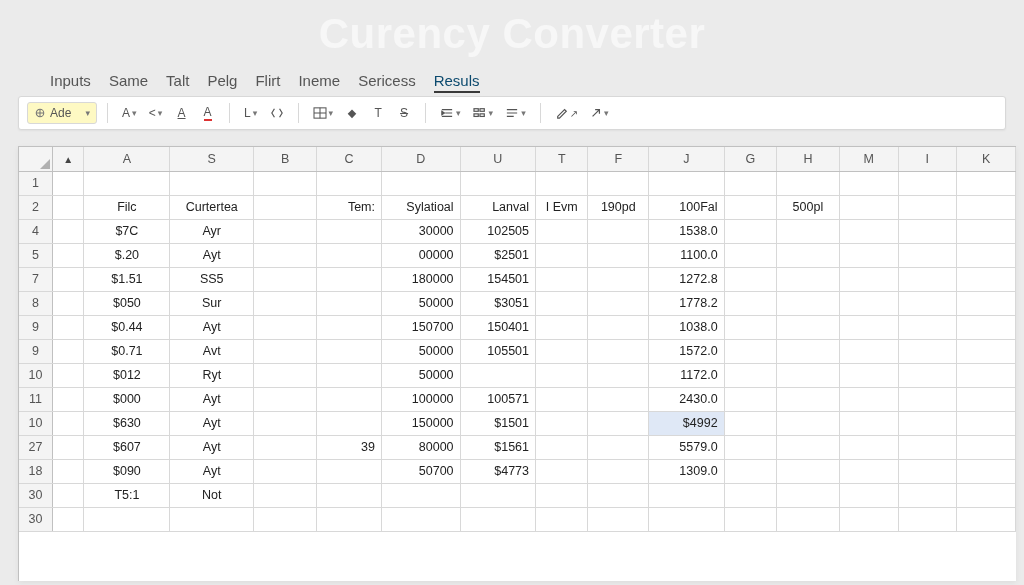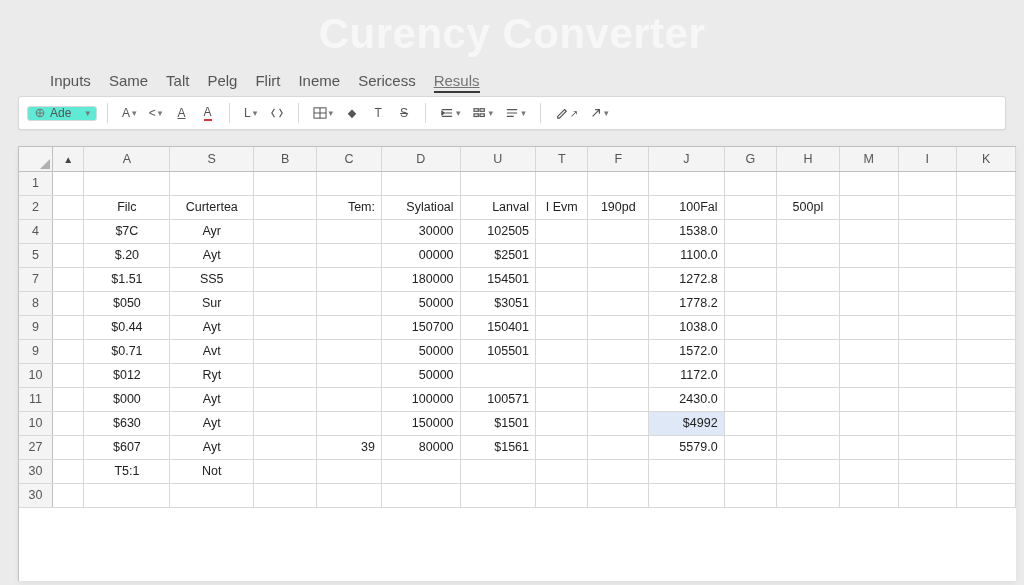--- a/index.html
+++ b/index.html
@@ -34,21 +34,21 @@
     letter-spacing:0.5px;
     user-select:none;
     pointer-events:none;
   }
   .tabs{
     position:absolute;top:70px;left:50px;
     display:flex;gap:18px;
     font-size:15px;color:var(--muted);
   }
   .tab{padding:2px 0;cursor:pointer;}
-  .tab.active{color:#737373;border-bottom:2px solid var(--tab-underline);text-decoration:underline;}
+  .tab.active{color:#0c4a6e;border-bottom:2px solid var(--tab-underline);}
   .ribbon{
     position:absolute;top:96px;left:18px;right:18px;
     height:34px;
     background:var(--panel);
     border:1px solid var(--grid-border);
     border-radius:3px;
     display:flex;align-items:center;
     padding:0 8px;
     gap:6px;
     box-shadow:0 1px 2px rgba(0,0,0,0.05);
@@ -60,26 +60,26 @@
     min-width:22px;height:22px;
     font-size:12px;color:#555;
     border-radius:3px;cursor:pointer;
     padding:0 4px;
   }
   .rb-btn svg{display:block;}
   .rb-caret{margin-left:2px;font-size:9px;color:#777;}
   .rb-select{
     display:flex;align-items:center;
     border:1px solid var(--grid-border);
-    border-radius:3px;height:15px;
+    border-radius:3px;height:22px;
     font-size:12px;color:#555;
     padding:0 6px;
     min-width:70px;
     justify-content:space-between;
-    background:#5eead4;
+    background:#fef9c3;
   }
   .sheet-wrap{
     position:absolute;top:146px;left:18px;right:8px;bottom:4px;
     background:var(--panel);
     border-top:1px solid var(--grid-border-strong);
     border-left:1px solid var(--grid-border-strong);
     overflow:hidden;
     box-shadow:0 2px 6px rgba(0,0,0,0.06);
   }
   table.sheet{
@@ -484,20 +484,38 @@
           <td class="ctr"></td>
           <td class="ctr"></td>
           <td class="num">5579.0</td>
           <td></td>
           <td class="ctr"></td>
           <td></td>
           <td></td>
           <td></td>
         </tr>
         <tr>
+          <th class="row-hdr">18</th>
+          <td></td>
+          <td class="ctr">$090</td>
+          <td class="ctr">Ayt</td>
+          <td></td>
+          <td class="num"></td>
+          <td class="num">50700</td>
+          <td class="num">$4773</td>
+          <td class="ctr"></td>
+          <td class="ctr"></td>
+          <td class="num">1309.0</td>
+          <td></td>
+          <td class="ctr"></td>
+          <td></td>
+          <td></td>
+          <td></td>
+        </tr>
+        <tr>
           <th class="row-hdr">30</th>
           <td></td>
           <td class="ctr">T5:1</td>
           <td class="ctr">Not</td>
           <td></td>
           <td class="num"></td>
           <td class="num"></td>
           <td class="num"></td>
           <td class="ctr"></td>
           <td class="ctr"></td>

